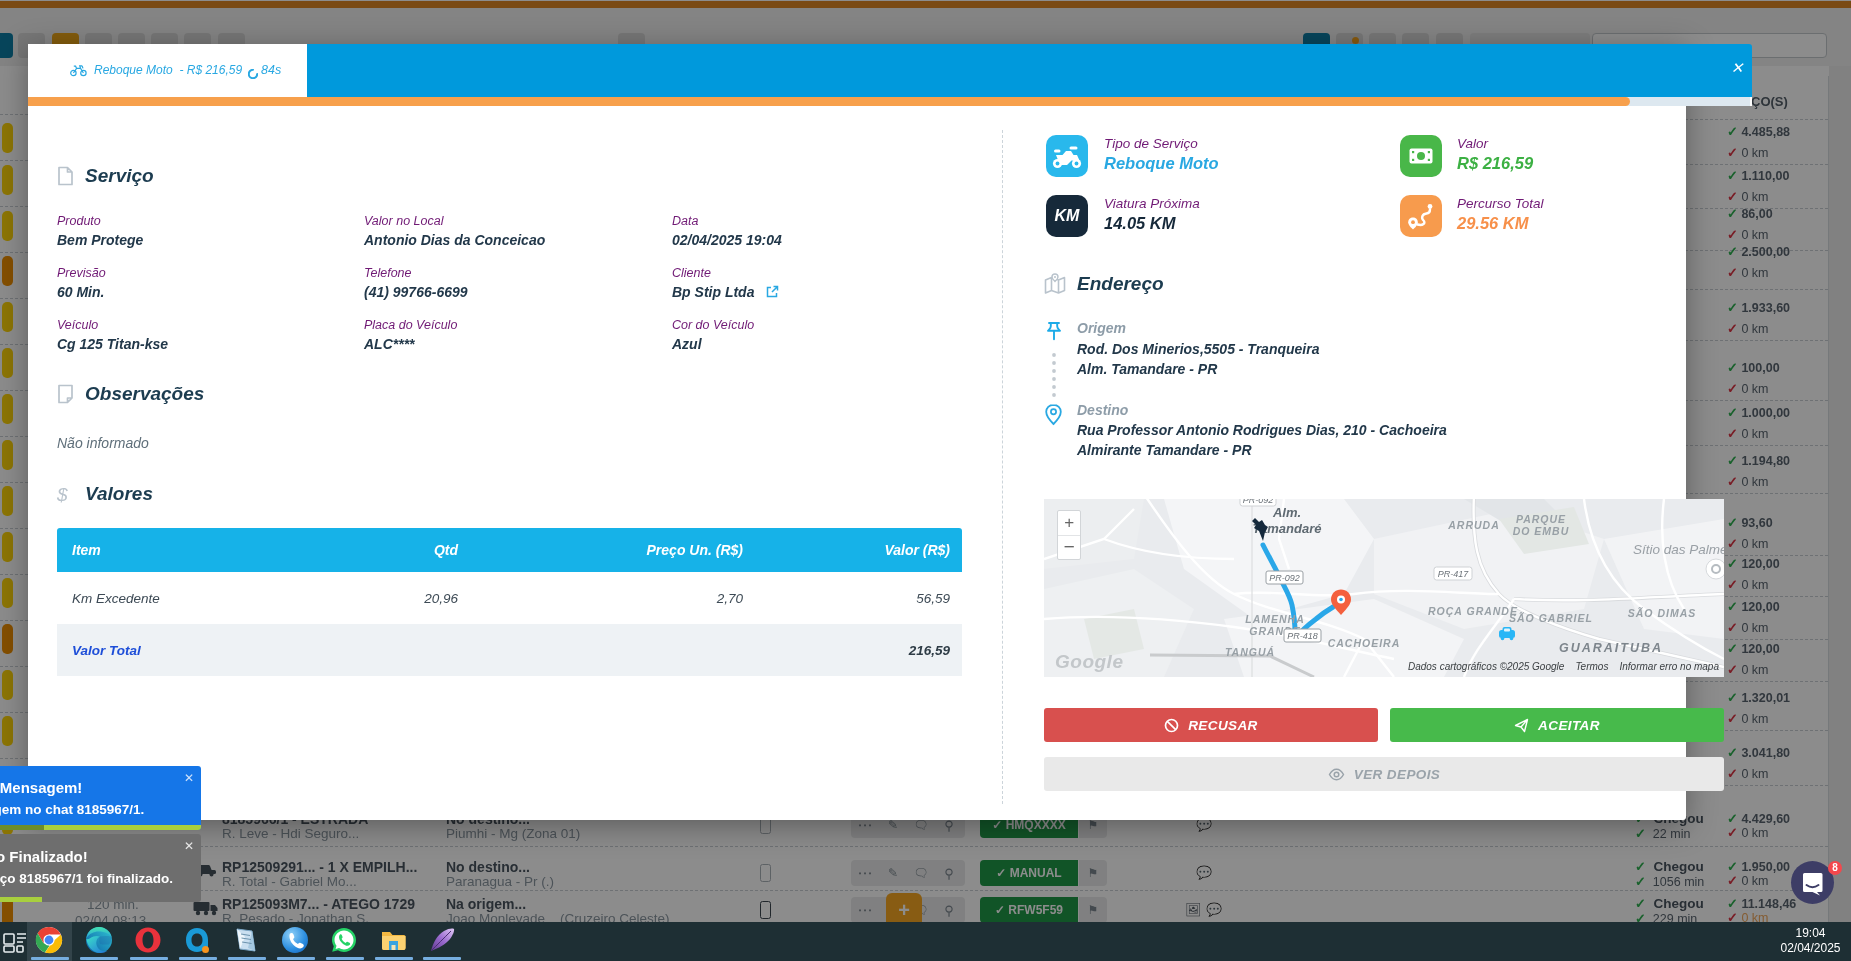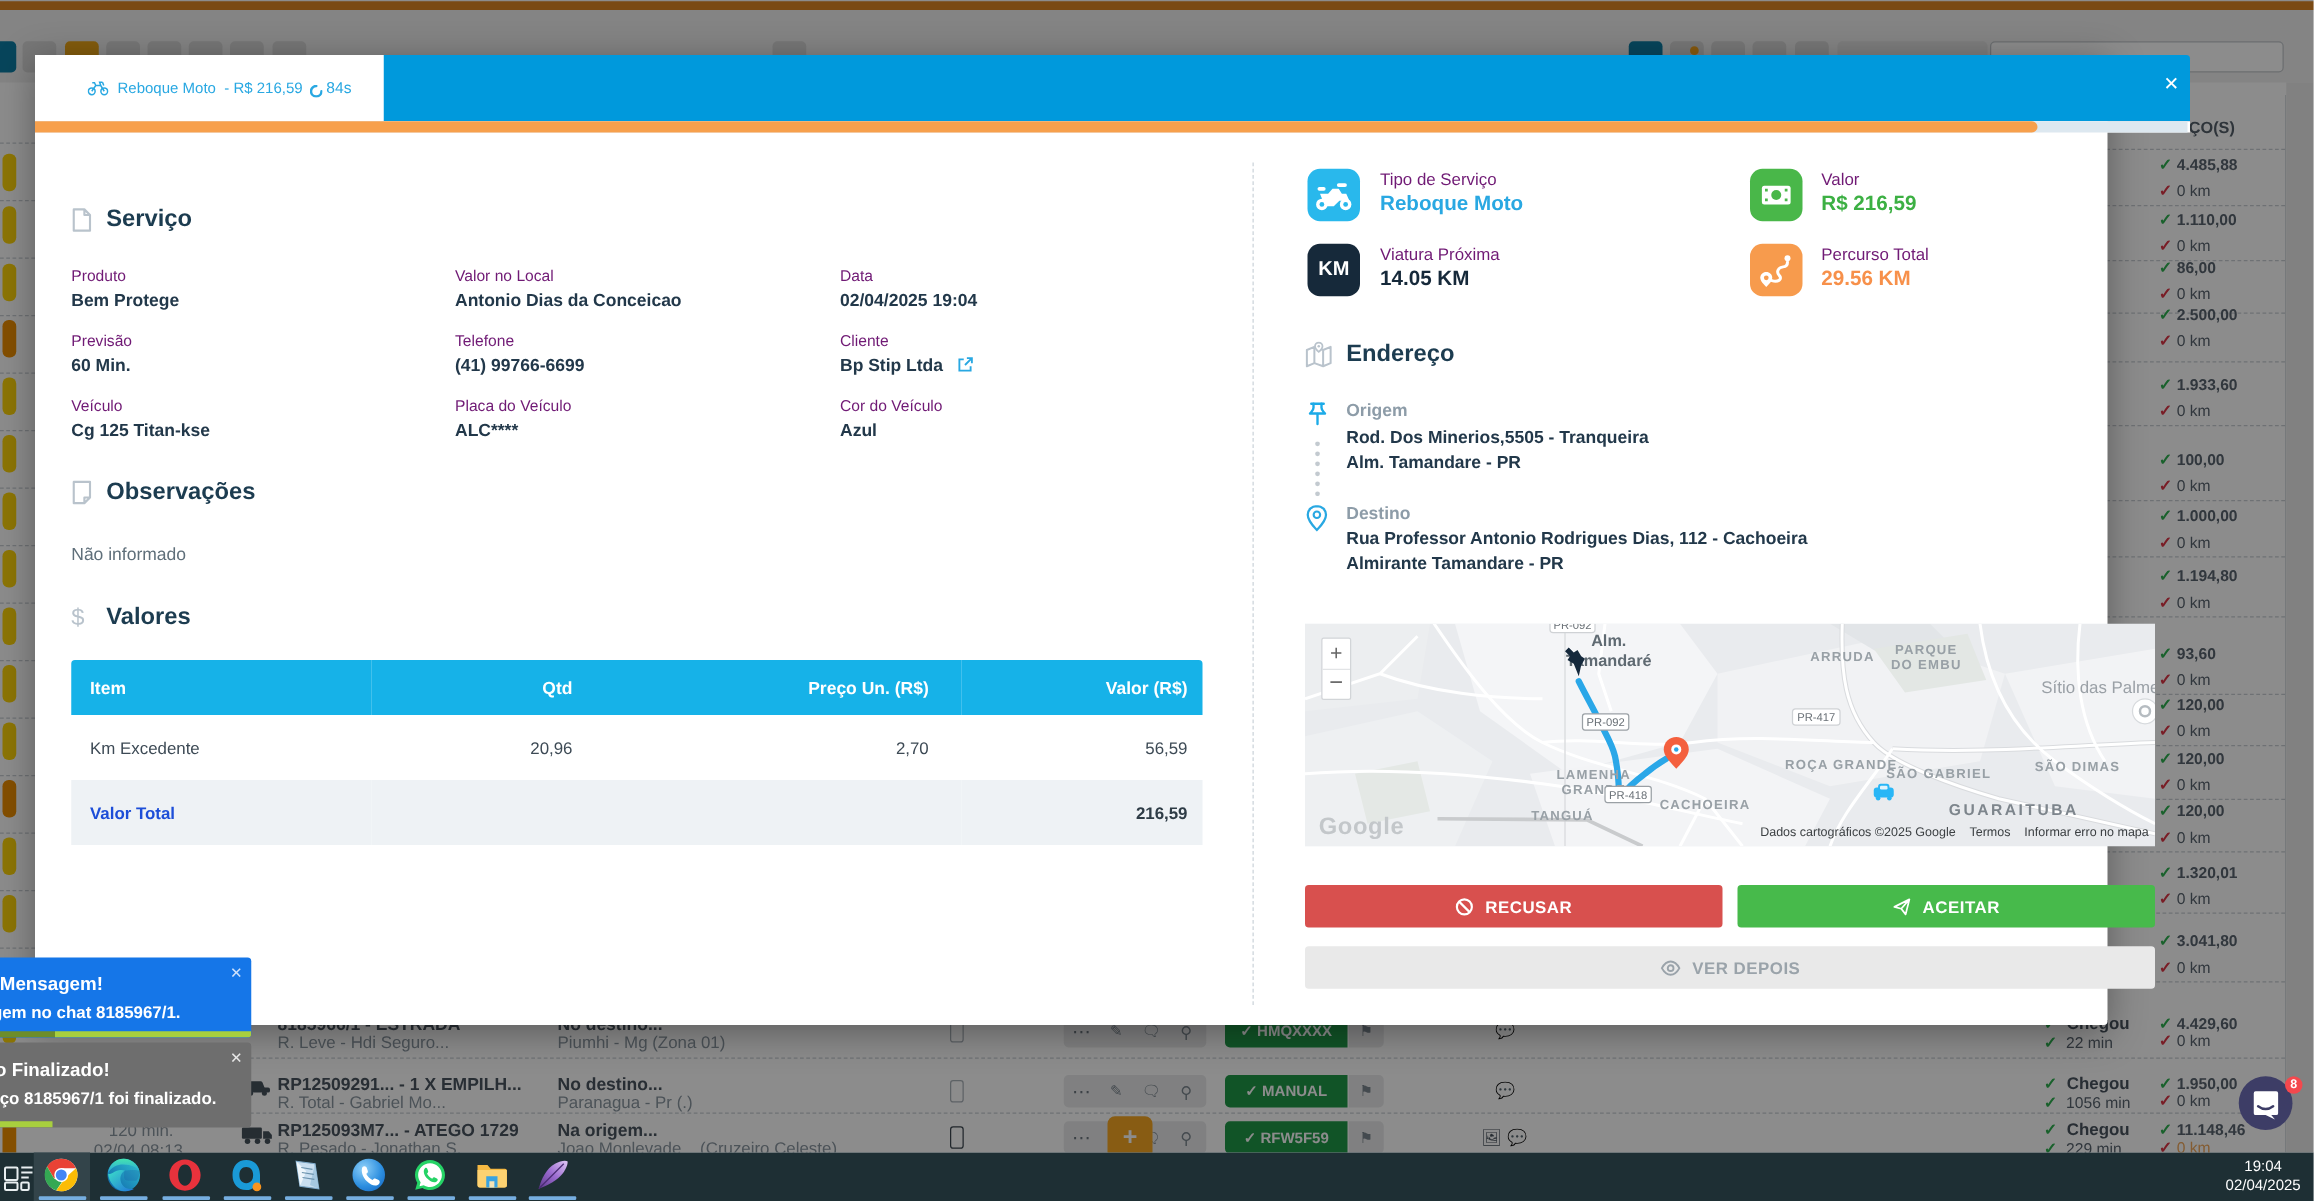--- a/index.html
+++ b/index.html
@@ -17,21 +17,21 @@
   .rowtitle { font-weight:bold; font-size:14px; color:#5f6b76; }
   .rowsub { font-size:13.5px; color:#8b97a1; }
   .gcheck { color:#2eb150; font-weight:bold; font-size:13px; }
   .rcheck { color:#dc3545; font-weight:bold; font-size:13px; }
   .pricecol { font-weight:bold; font-size:12.5px; color:#5a6570; }
 
   
   #overlay { position:absolute; left:0; top:0; width:1851px; height:922px; background:rgba(0,0,0,0.45); }
 
   
-  #modal { position:absolute; left:28px; top:44px; width:1658px; height:776px; background:#fff; border-radius:3px; box-shadow:0 6px 30px rgba(0,0,0,.35); }
+  #modal { position:absolute; left:28px; top:44px; width:1658px; height:776px; background:#fff; border-radius:3px; box-shadow:0 6px 30px rgba(0,0,0,.35);font-style:italic; }
   #mhead { position:absolute; left:0; top:0; width:1724px; height:53px; background:#0099dc; border-radius:3px 3px 0 0; }
   #mtab { position:absolute; left:0; top:0; width:279px; height:53px; background:#fff; }
   #mprog { position:absolute; left:0; top:53px; width:1724px; height:9px; background:#fff; }
   #mprog .track { position:absolute; left:0; top:0; width:1722px; height:9px; background:#dde8f0; }
   #mprog .fill { position:absolute; left:0; top:0; width:1602px; height:9px; background:#f7a04c; border-radius:0 5px 5px 0; }
 
   .sec-title { font-size:19px; font-weight:bold; color:#1c3c50; }
   .lbl { font-size:12.5px; color:#701a75; }
   .val { font-size:14px; font-weight:bold; color:#22384a; }
 
@@ -428,21 +428,21 @@
   </svg>
 </div>
 
 <div class="abs" style="left:1016px; top:359px; width:19px; height:23px;">
   <svg width="19" height="23" viewBox="0 0 19 23">
     <path d="M9.5 1.8 C5.2 1.8 2.2 5 2.2 8.8 C2.2 13.8 9.5 21 9.5 21 C9.5 21 16.8 13.8 16.8 8.8 C16.8 5 13.8 1.8 9.5 1.8 Z" fill="none" stroke="#29a8e2" stroke-width="1.8"></path>
     <circle cx="9.5" cy="8.8" r="2.6" fill="none" stroke="#29a8e2" stroke-width="1.7"></circle>
   </svg>
 </div>
 <div class="abs" style="left:1049px; top:358px; font-size:14px; font-weight:bold; color:#8d9ca8;">Destino</div>
-<div class="abs val" style="left:1049px; top:378px;">Rua Professor Antonio Rodrigues Dias, 112 - Cachoeira</div>
+<div class="abs val" style="left:1049px; top:378px;">Rua Professor Antonio Rodrigues Dias, 210 - Cachoeira</div>
 <div class="abs val" style="left:1049px; top:398px;">Almirante Tamandare - PR</div>
 
 <div id="map" class="abs" style="left:1016px; top:455px; width:680px; height:178px; background:#e8eaed; overflow:hidden;">
 <svg width="680" height="178" viewBox="0 0 680 178" style="position:absolute;left:0;top:0;">
   <rect x="0" y="0" width="680" height="178" fill="#e9ebee"></rect>
 
   <polygon points="120,0 300,0 330,40 300,95 210,120 140,70" fill="#f4f5f7"></polygon>
   <polygon points="330,40 470,10 560,40 540,110 420,130 330,95" fill="#f1f2f4"></polygon>
   <polygon points="0,90 90,70 150,110 120,178 0,178" fill="#eef0f2"></polygon>
   <polygon points="560,40 680,20 680,140 600,130" fill="#f2f3f5"></polygon>

